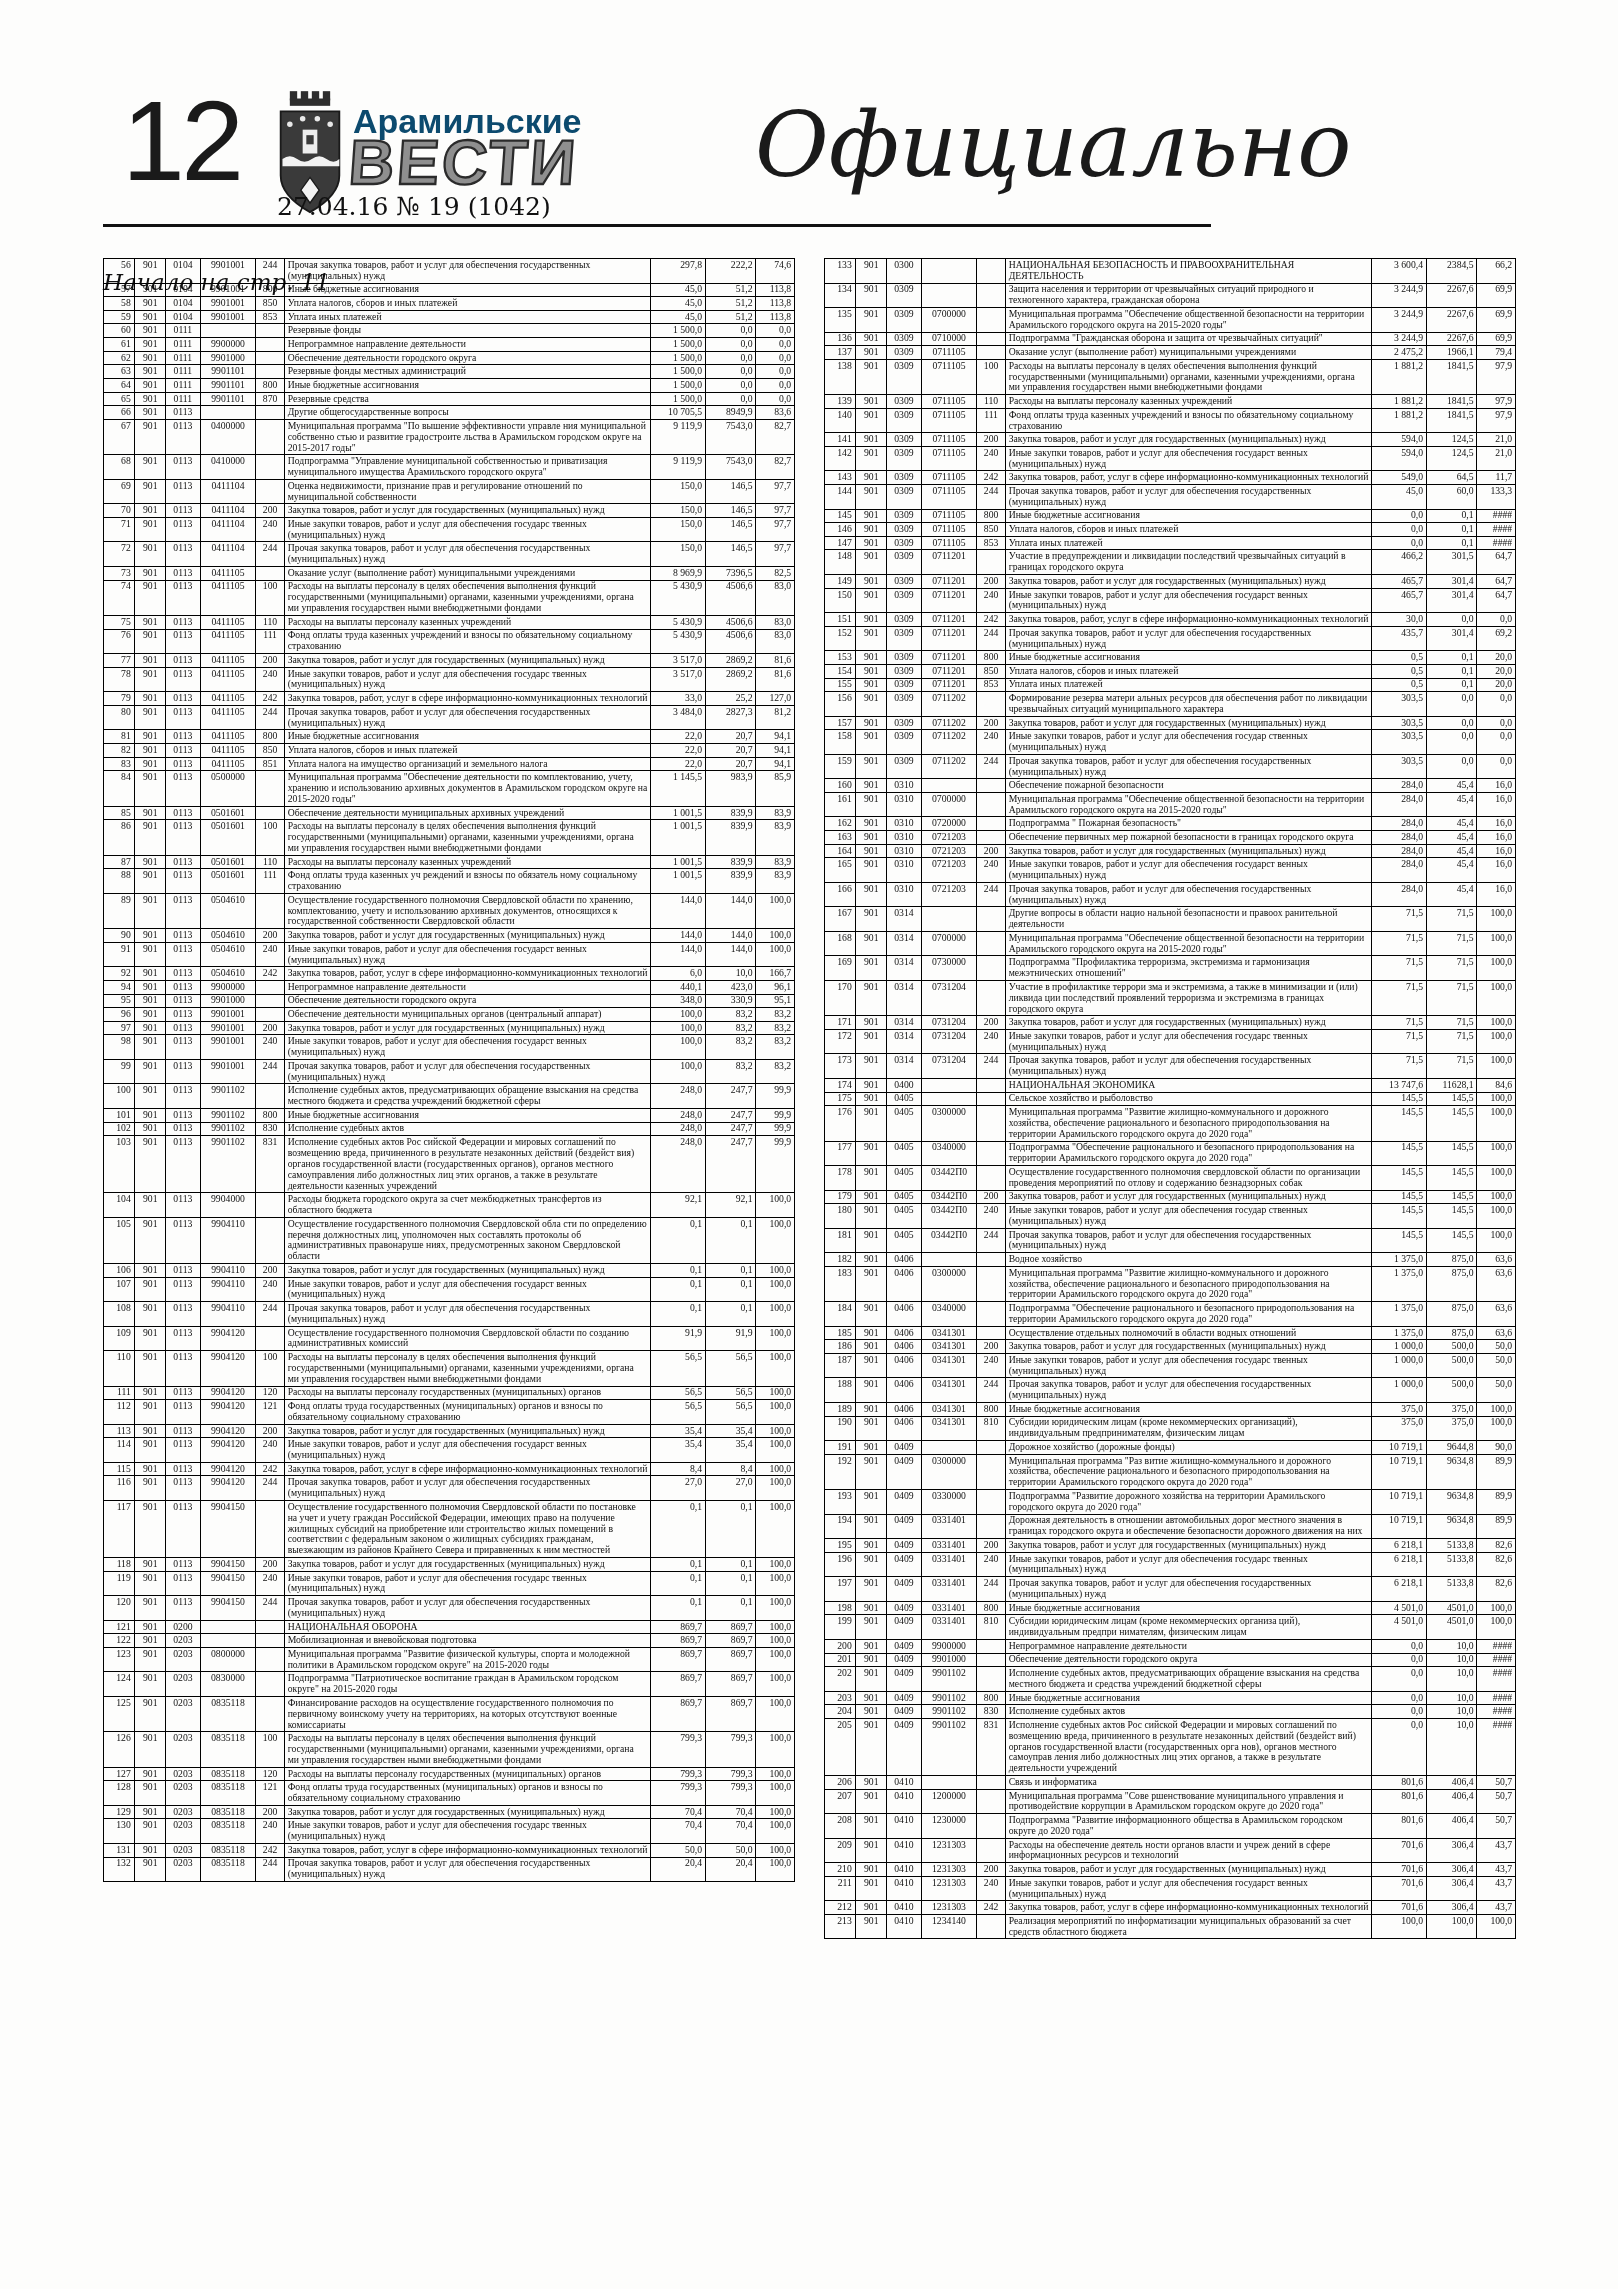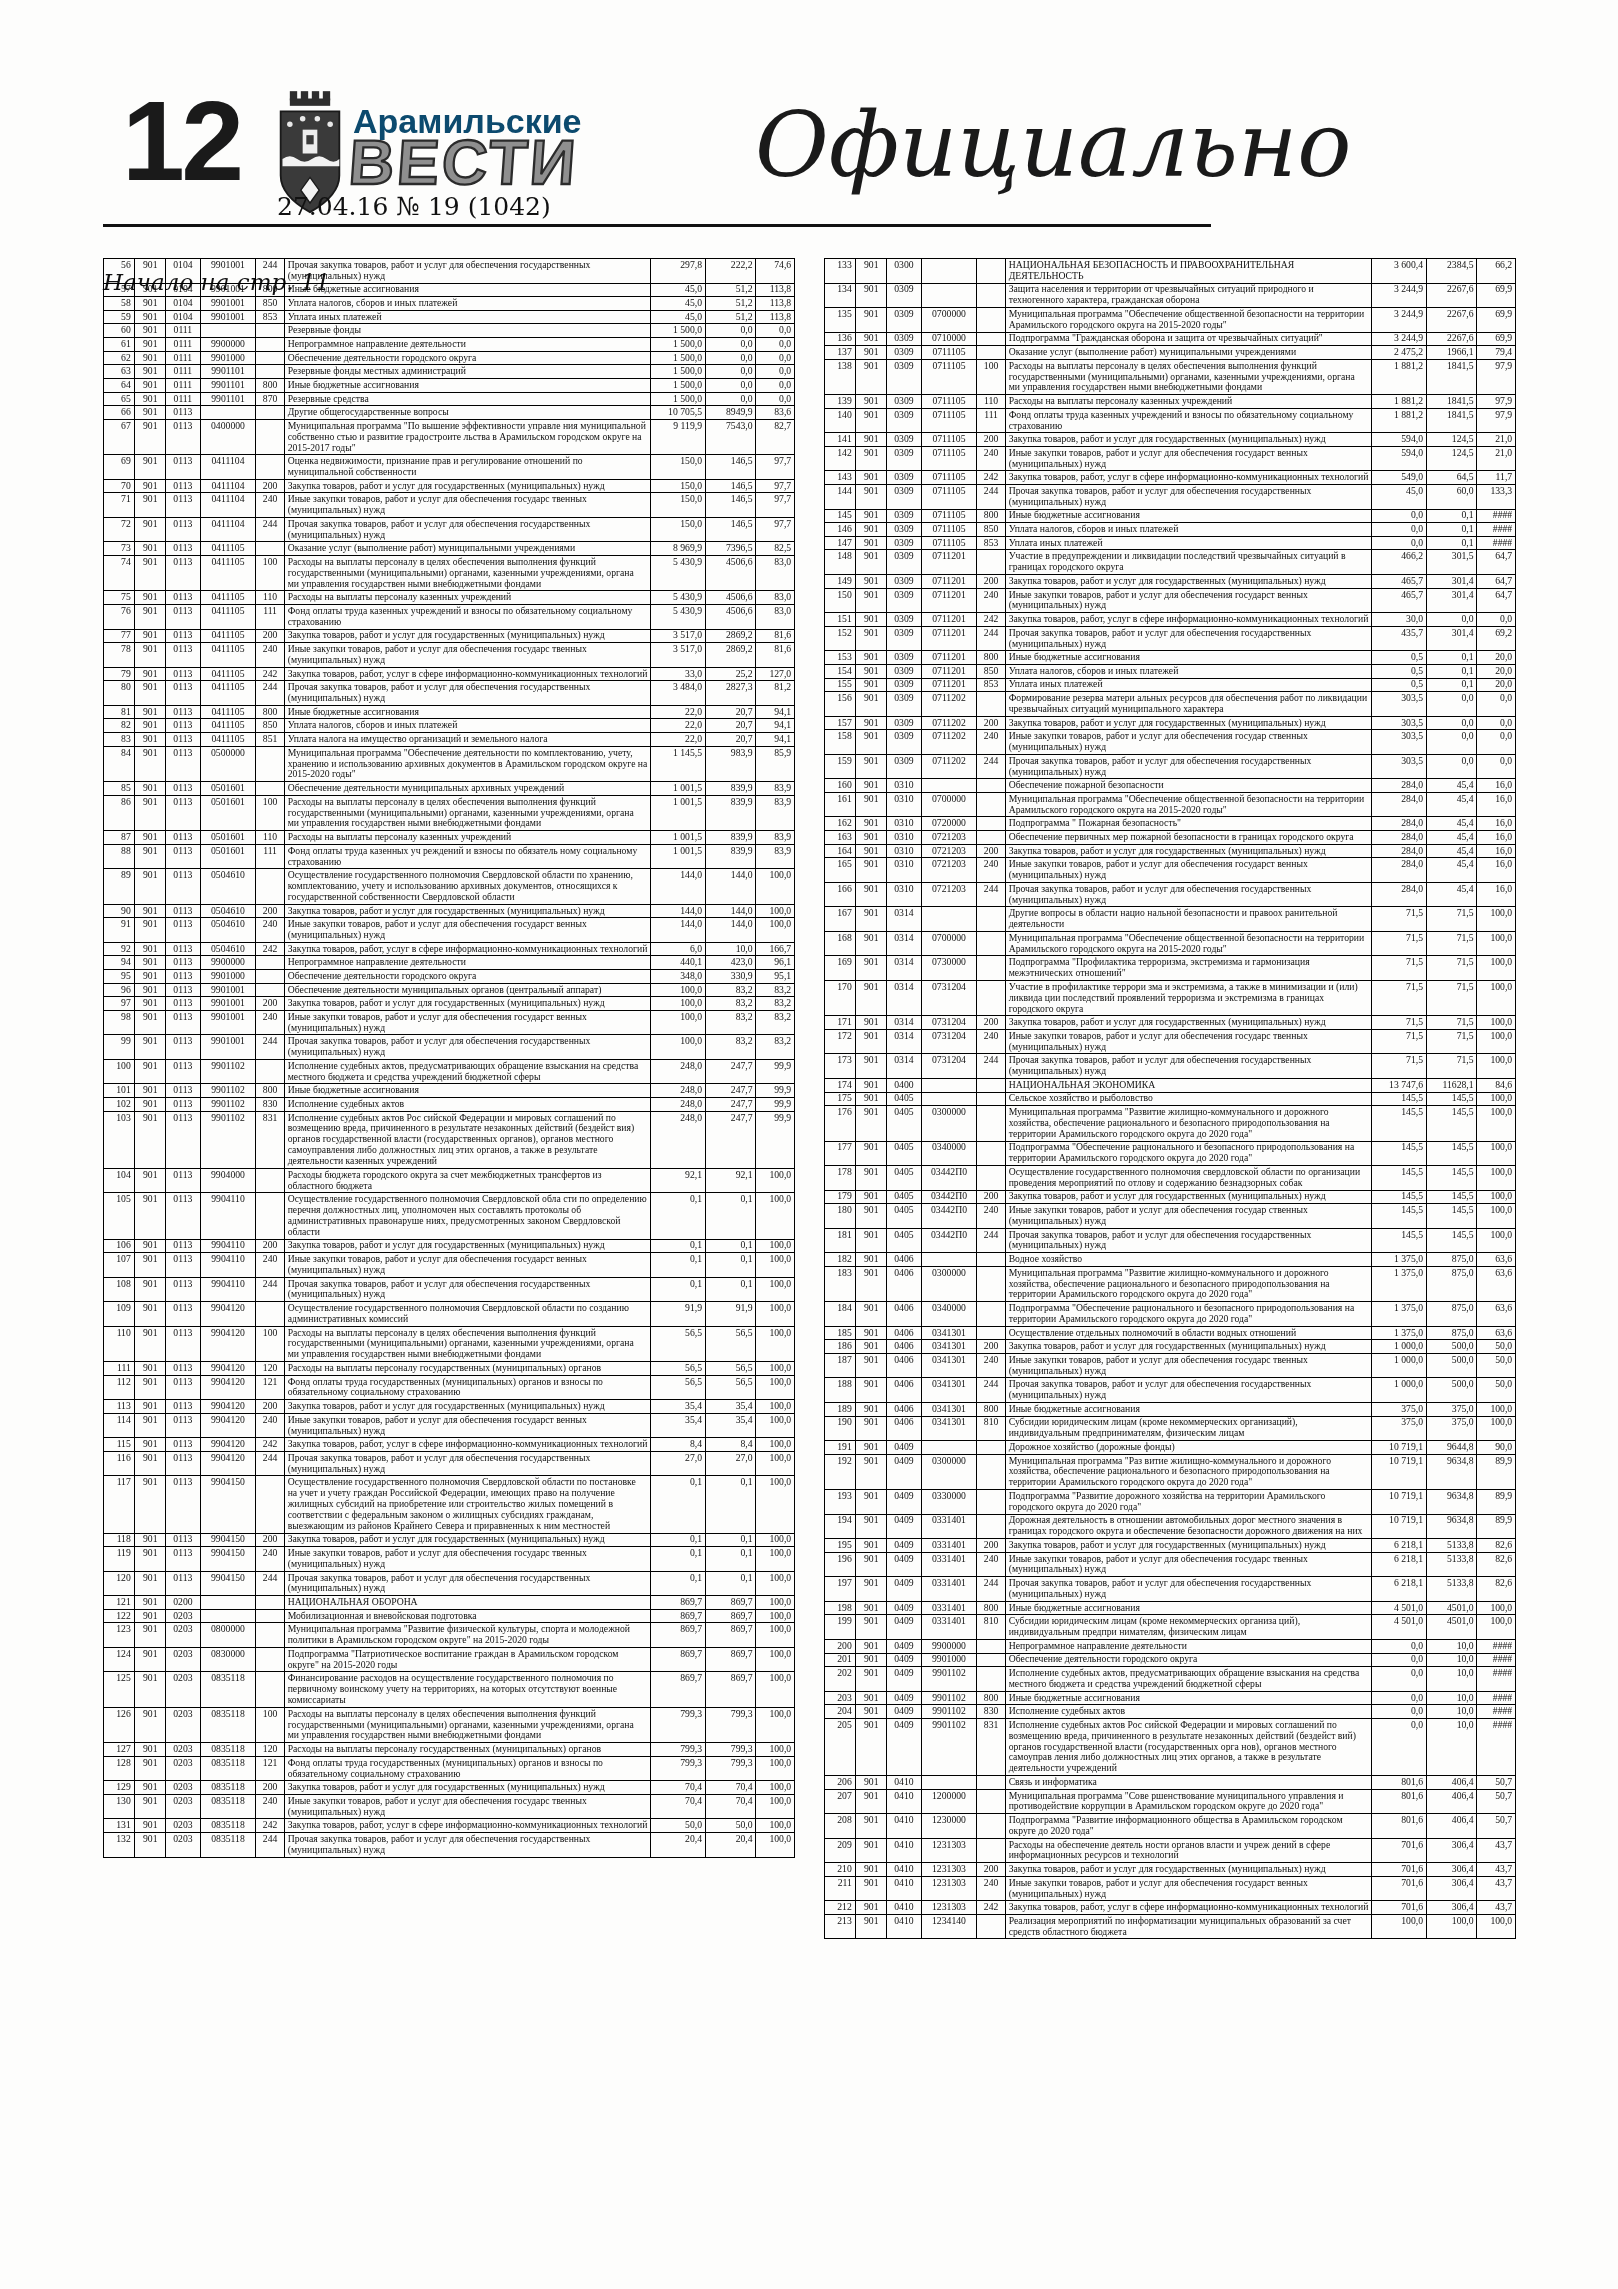--- a/index.html
+++ b/index.html
@@ -1,20 +1,20 @@
 <!DOCTYPE html>
 <html style="font-size:14.8px"><head>
 <meta charset="utf-8">
 <style>
   html,body{margin:0;padding:0;}
   body{width:1619px;height:2290px;background:#fdfdfc;position:relative;
        font-family:"Liberation Serif",serif;color:#111;}
   
   .page-num{position:absolute;left:122px;top:85px;font-family:"Liberation Sans",sans-serif;
-            font-weight:bold;font-size:113px;line-height:1;color:#1a1a1a;letter-spacing:-3.7px;}
+            font-weight:normal;font-size:113px;line-height:1;color:#1a1a1a;letter-spacing:-3.7px;}
   .emblem{position:absolute;left:277px;top:89px;}
   .masthead-top{position:absolute;left:353px;top:102px;font-family:"Liberation Sans",sans-serif;
             font-weight:bold;font-size:34px;color:#0c4a6e;letter-spacing:0px;}
   .masthead-main{position:absolute;left:349px;top:131px;font-family:"Liberation Sans",sans-serif;
             font-weight:bold;font-size:63px;line-height:1;color:#8f8f8f;
             -webkit-text-stroke:2.3px #2b2b2b;letter-spacing:2.8px;transform:skewX(-4deg);}
   .issue-line{position:absolute;left:277px;top:192px;font-family:"DejaVu Serif",serif;
             font-size:25px;color:#111;}
   .section-title{position:absolute;left:755px;top:100px;font-family:"DejaVu Serif",serif;
             font-style:italic;font-size:90px;line-height:1;color:#1a1a1a;}
@@ -204,20 +204,31 @@
         <td class="c1">901</td>
         <td class="c2">0113</td>
         <td class="c3">0400000</td>
         <td class="c4"></td>
         <td class="c5">Муниципальная программа "По вышение эффективности управле ния муниципальной собственно стью и развитие градостроите льства в Арамильском городском округе на 2015-2017 годы"</td>
         <td class="c6">9 119,9</td>
         <td class="c7">7543,0</td>
         <td class="c8">82,7</td>
       </tr>
       <tr>
+        <td class="c0">68</td>
+        <td class="c1">901</td>
+        <td class="c2">0113</td>
+        <td class="c3">0410000</td>
+        <td class="c4"></td>
+        <td class="c5">Подпрограмма "Управление муниципальной собственностью и приватизация муниципального имущества Арамильского городского округа"</td>
+        <td class="c6">9 119,9</td>
+        <td class="c7">7543,0</td>
+        <td class="c8">82,7</td>
+      </tr>
+      <tr>
         <td class="c0">69</td>
         <td class="c1">901</td>
         <td class="c2">0113</td>
         <td class="c3">0411104</td>
         <td class="c4"></td>
         <td class="c5">Оценка недвижимости, признание прав и регулирование отношений по муниципальной собственности</td>
         <td class="c6">150,0</td>
         <td class="c7">146,5</td>
         <td class="c8">97,7</td>
       </tr>

